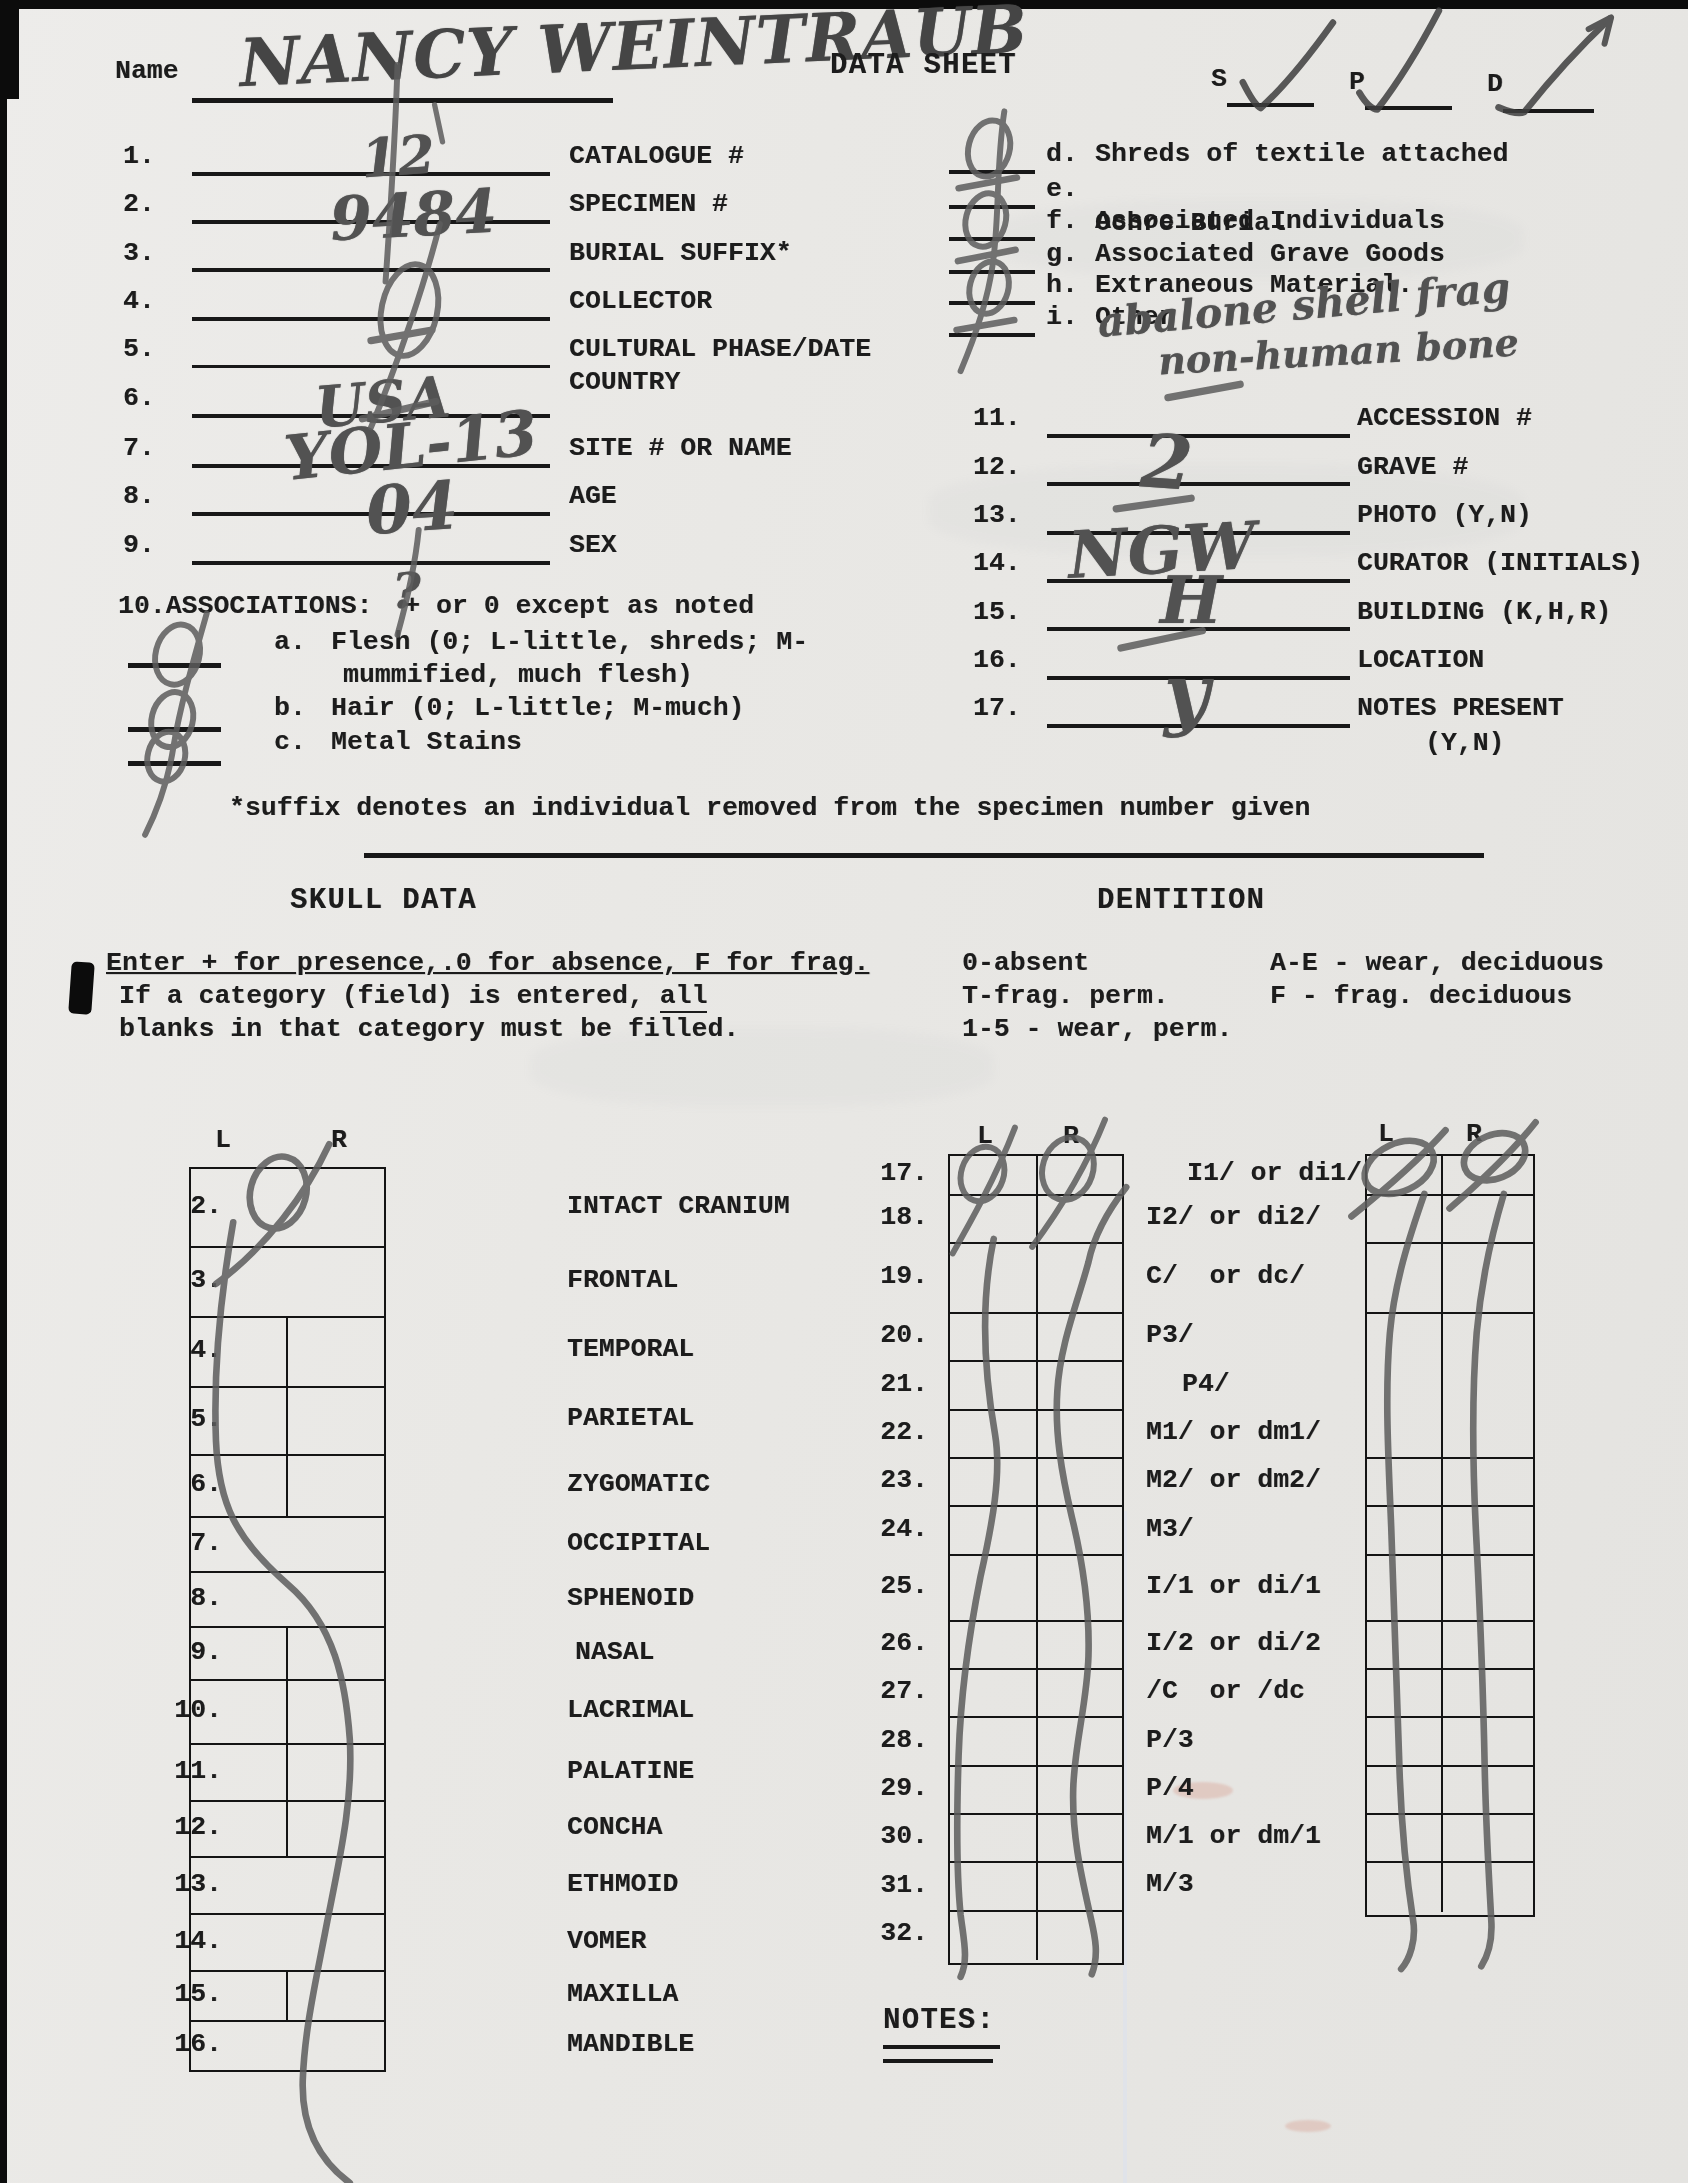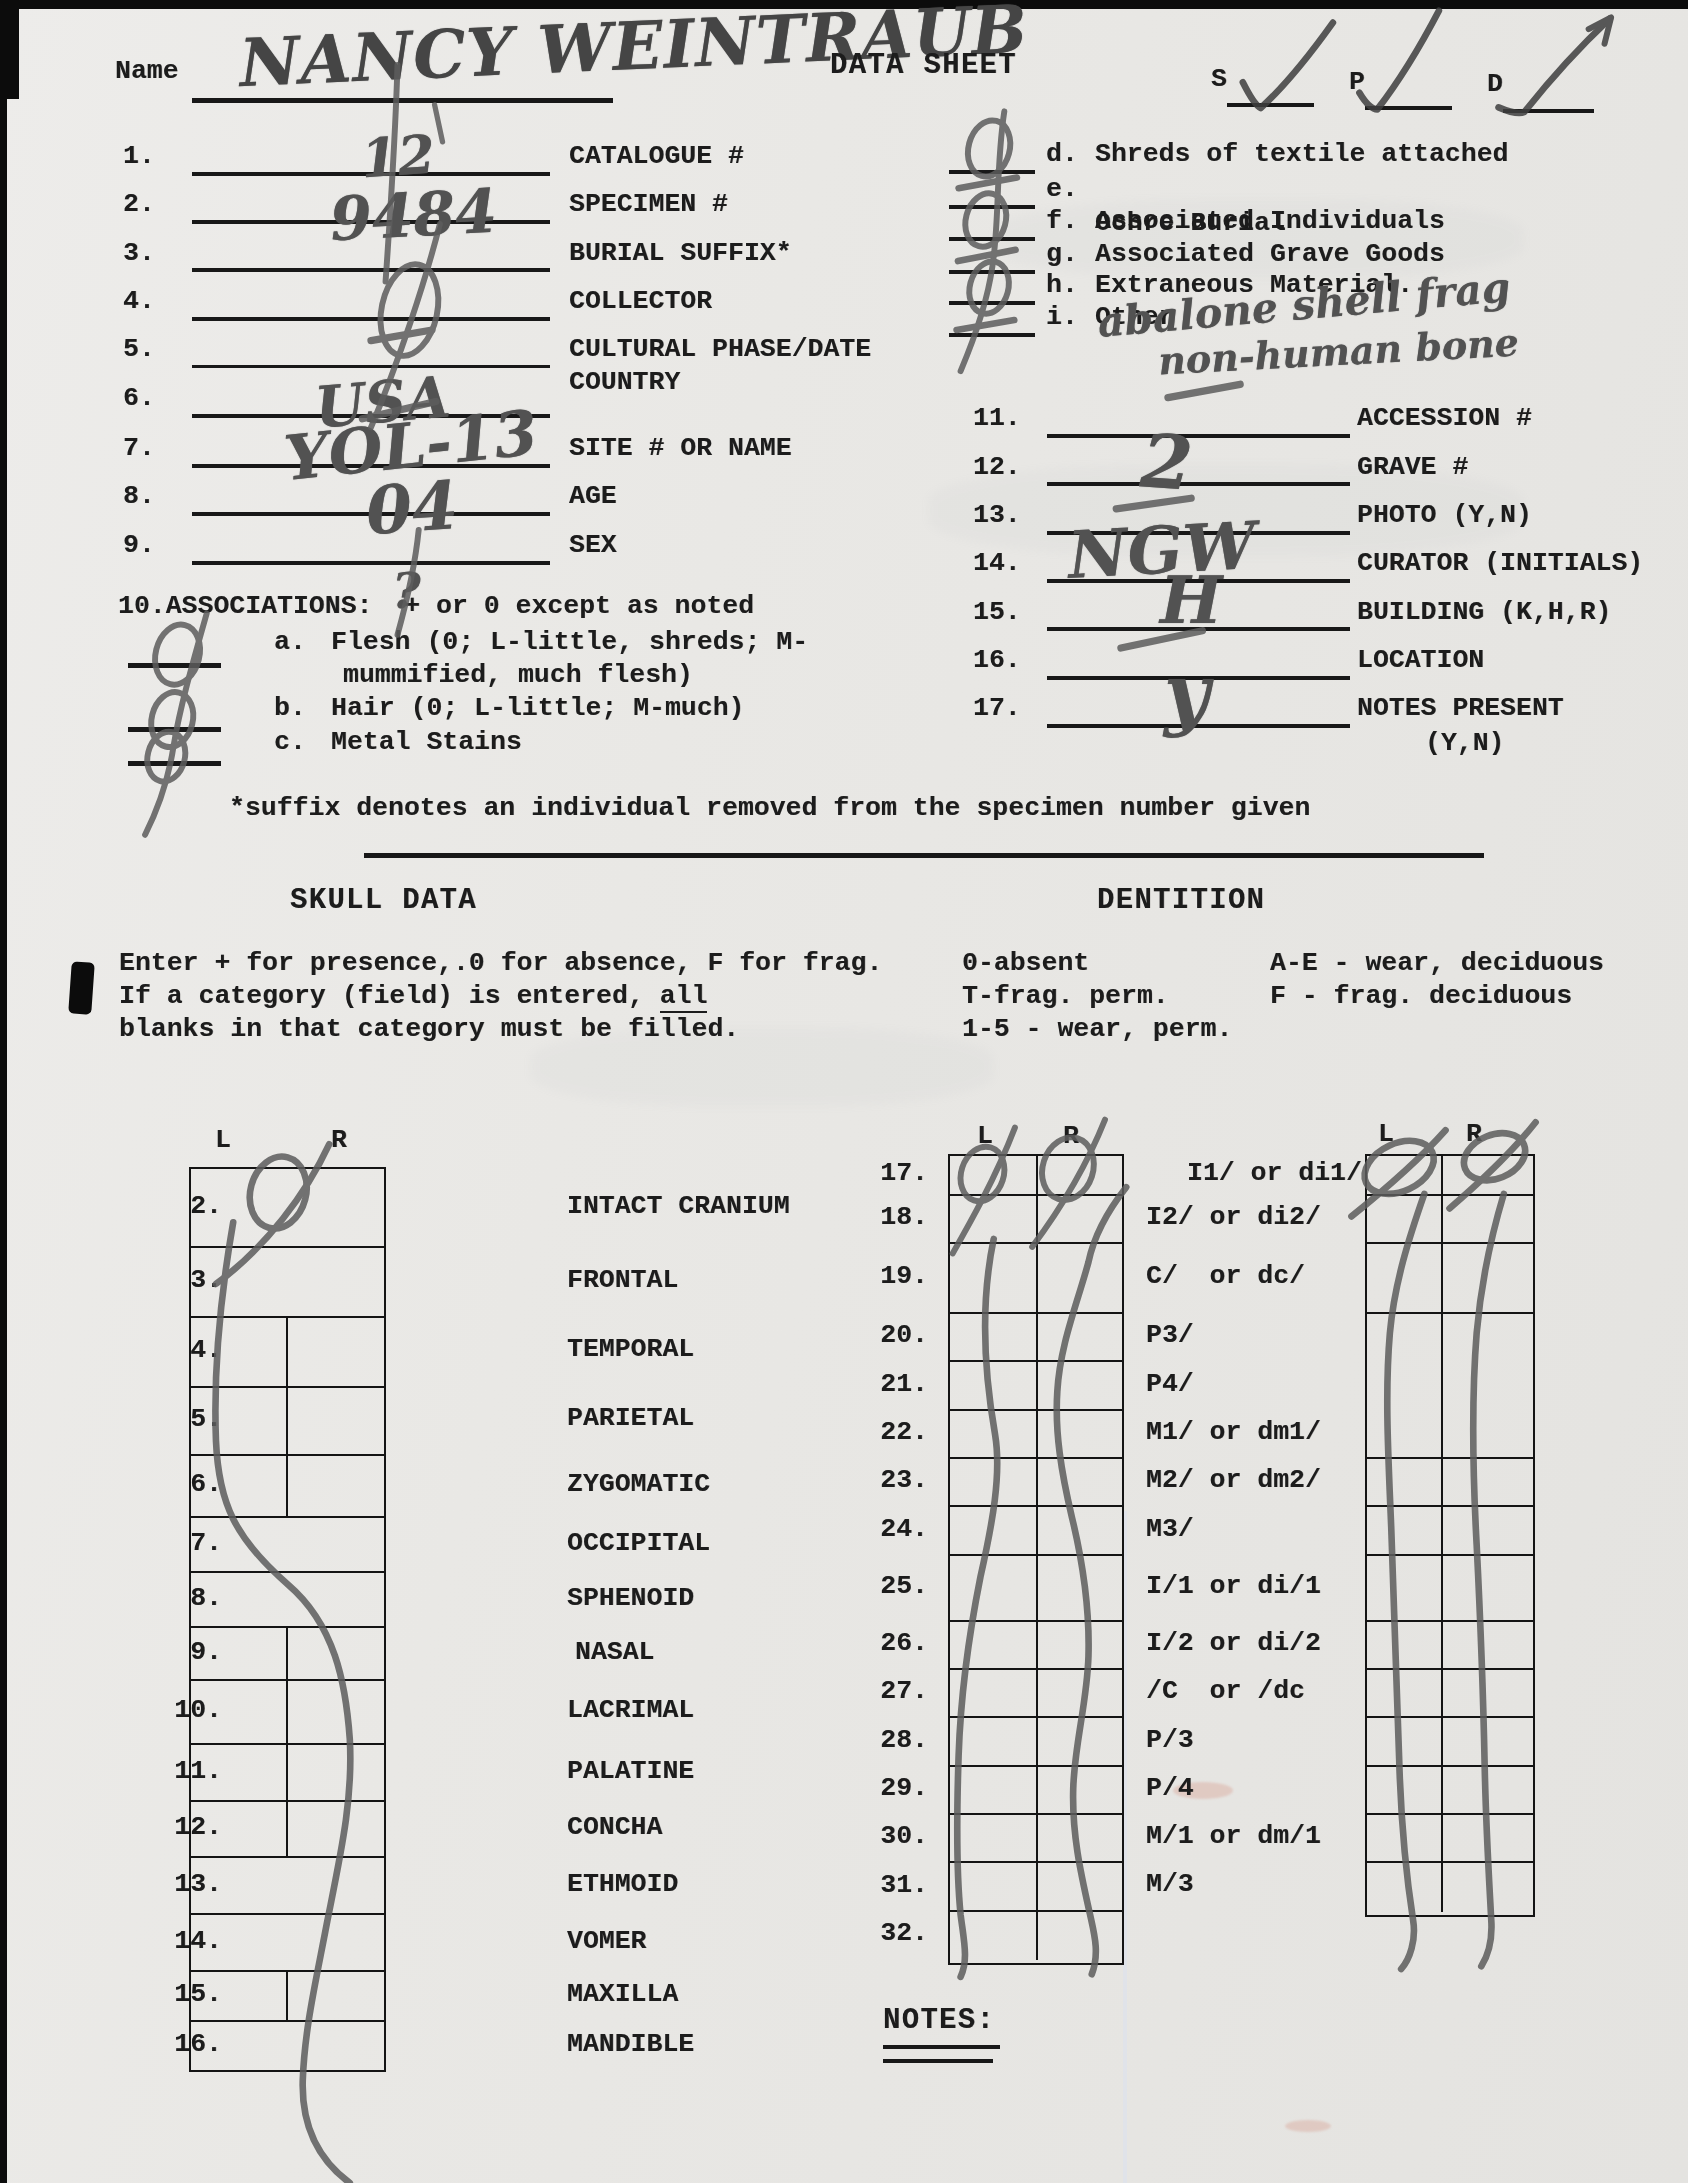--- a/index.html
+++ b/index.html
@@ -137,21 +137,21 @@
   <div class="tw" style="left:331px;top:694px;">Hair (0; L-little; M-much)</div>
   <div class="ul" style="left:128px;top:761px;width:93px;height:5.3px;"></div>
   <div class="tw" style="left:274px;top:728px;">c.</div>
   <div class="tw" style="left:331px;top:728px;">Metal Stains</div>
 
   <div class="tw" style="left:229px;top:794px;">*suffix denotes an individual removed from the specimen number given</div>
   <div class="ul" style="left:364px;top:853px;width:1120px;height:4.6px;"></div>
   <div class="tw big" style="left:290px;top:885px;">SKULL DATA</div>
   <div class="tw big" style="left:1097px;top:885px;">DENTITION</div>
 
-  <div class="tw" style="left:119px;top:949px;">Enter + for presence,.0 for absence, F for frag.</div>
+  <div class="tw" style="left:106px;top:949px;text-decoration:underline;">Enter + for presence,.0 for absence, F for frag.</div>
   <div class="tw" style="left:119px;top:982px;"><span>If a category (field) is entered, </span><span style="border-bottom:2.7px solid #1c1c1c;">all</span></div>
   <div class="tw" style="left:119px;top:1015px;">blanks in that category must be filled.</div>
   <div class="tw" style="left:962px;top:949px;">0-absent</div>
   <div class="tw" style="left:962px;top:982px;">T-frag. perm.</div>
   <div class="tw" style="left:962px;top:1015px;">1-5 - wear, perm.</div>
   <div class="tw" style="left:1270px;top:949px;">A-E - wear, deciduous</div>
   <div class="tw" style="left:1270px;top:982px;">F - frag. deciduous</div>
 
   <div class="tw" style="left:215px;top:1126px;">L</div>
   <div class="tw" style="left:331px;top:1126px;">R</div>
@@ -291,21 +291,21 @@
       </div>
     <div style="height:48px;">
         <i style="width:86px;"></i>
       </div>
   </div>
   <div class="stack" style="left:1146px;top:1154px;width:523px;">
     <div style="height:40px;margin-left:41px;">I1/ or di1/</div>
     <div style="height:48px;">I2/ or di2/</div>
     <div style="height:70px;">C/  or dc/</div>
     <div style="height:48px;">P3/</div>
-    <div style="height:49px;">P4/</div>
+    <div style="height:49px;margin-left:36px;">P4/</div>
     <div style="height:48px;">M1/ or dm1/</div>
     <div style="height:48px;">M2/ or dm2/</div>
     <div style="height:49px;">M3/</div>
     <div style="height:66px;">I/1 or di/1</div>
     <div style="height:48px;">I/2 or di/2</div>
     <div style="height:48px;">/C  or /dc</div>
     <div style="height:49px;">P/3</div>
     <div style="height:48px;">P/4</div>
     <div style="height:48px;">M/1 or dm/1</div>
     <div style="height:48px;">M/3</div>

